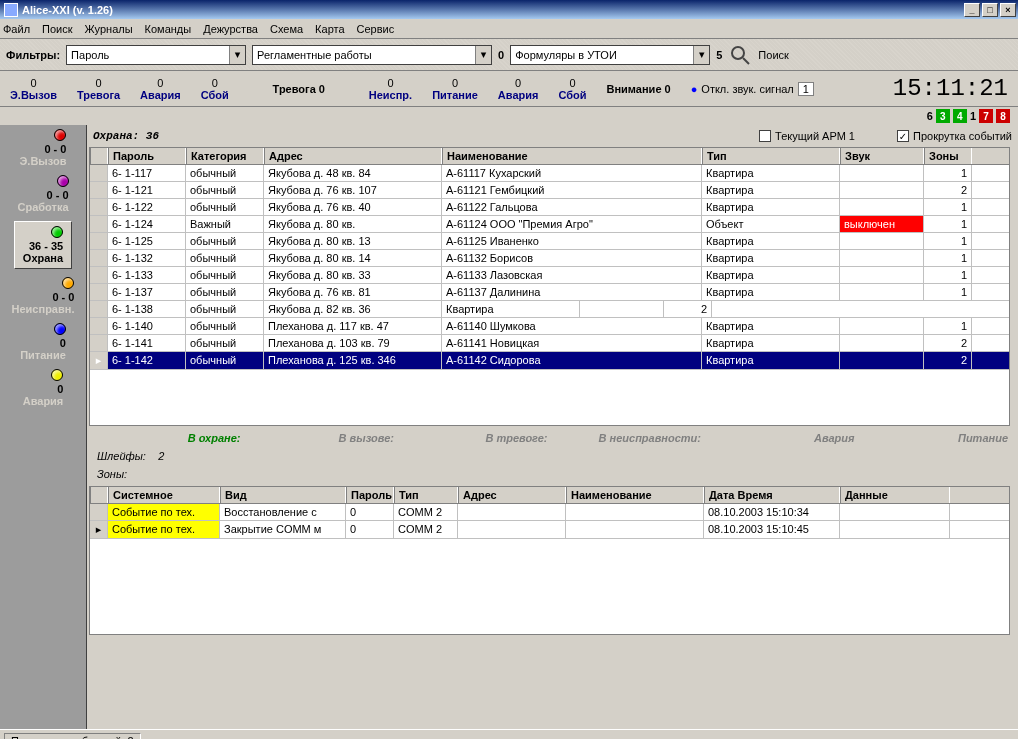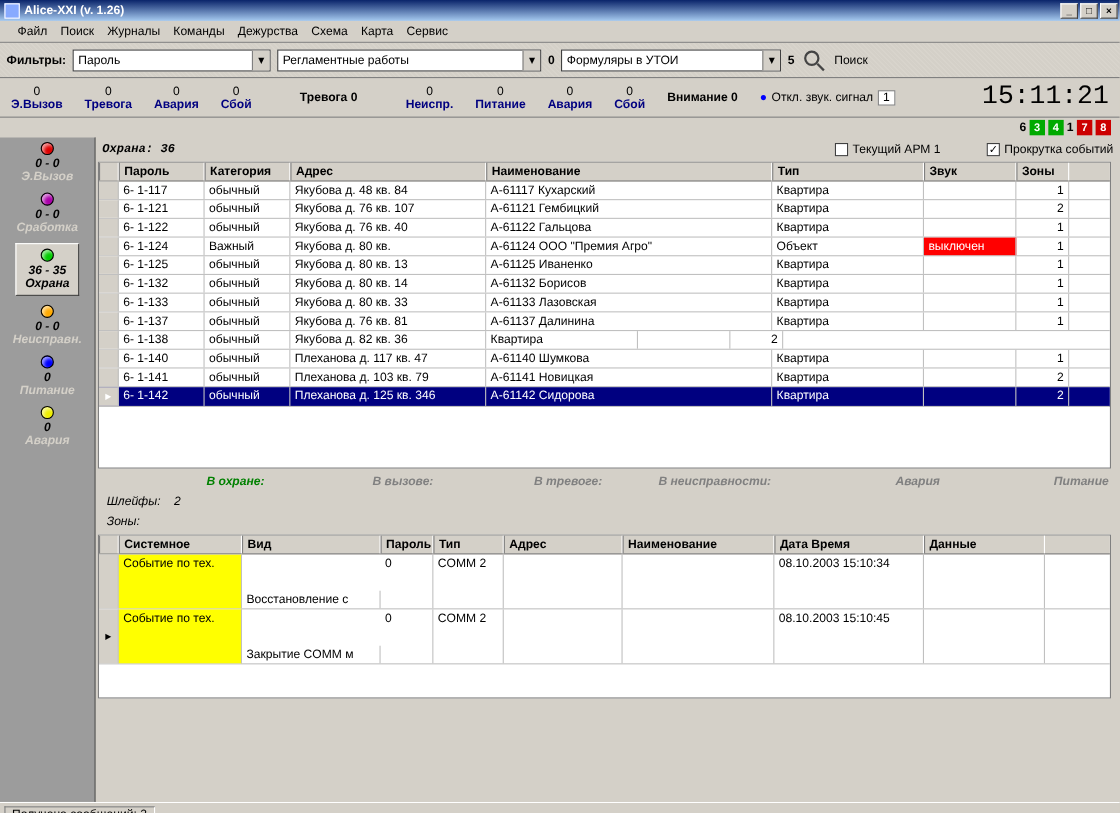--- a/index.html
+++ b/index.html
@@ -3,21 +3,21 @@
 <meta charset="utf-8">
 <style>
 * { box-sizing: border-box; font-family: Tahoma, Arial, sans-serif; font-size: 11px; }
 body { margin: 0; background: #d4d0c8; width: 1018px; height: 739px; overflow: hidden; }
 
 .titlebar { height: 19px; background: linear-gradient(#0a246a, #a6caf0); color: #fff; display: flex; align-items: center; padding-left: 4px; font-weight: bold; font-size: 11px; }
 .titlebar .icon { width: 14px; height: 14px; background: #88aaff; border: 1px solid #fff; margin-right: 4px; }
 .titlebar .spacer { flex: 1; }
 .winbtn { width: 16px; height: 14px; background: #d4d0c8; border: 1px solid #fff; border-right-color: #404040; border-bottom-color: #404040; margin-right: 2px; color:#000; font-size:9px; display:flex; align-items:center; justify-content:center; cursor:pointer; }
 
-.menubar { height: 20px; display: flex; align-items: center; padding: 2px 16px; gap: 12px; border-bottom: 1px solid #808080; }
+.menubar { height: 20px; display: flex; align-items: center; padding: 2px 3px; gap: 12px; border-bottom: 1px solid #808080; }
 .menubar span { cursor: pointer; }
 
 .filterbar { height: 32px; display: flex; align-items: center; padding: 2px 6px; gap: 6px; border-bottom: 1px solid #808080; background: repeating-linear-gradient(45deg, #d4d0c8, #d4d0c8 2px, #d8d4cc 2px, #d8d4cc 3px); }
 .filterbar .lbl { font-weight: bold; }
 .combo { height: 20px; background: #fff; border: 1px solid #404040; display: inline-flex; align-items: center; padding-left: 4px; }
 .combo .arrow { width: 16px; height: 18px; background: #d4d0c8; border-left: 1px solid #808080; display:flex; align-items:center; justify-content:center; }
 .search-ic { width:24px; height:24px; display:flex; align-items:center; justify-content:center; }
 
 .statusrow { height: 36px; display: flex; align-items: stretch; border-bottom: 1px solid #808080; }
 .statusrow .cell { display:flex; flex-direction:column; align-items:center; justify-content:center; padding: 0 10px; }
@@ -25,21 +25,21 @@
 .statusrow .celllbl { color:#000080; font-weight:bold; cursor:pointer; }
 .statusrow .time { font-size: 24px; font-family: 'Courier New', monospace; padding-right:10px; line-height:36px; }
 
 .indicatorrow { height: 18px; display:flex; justify-content:flex-end; align-items:center; padding-right:8px; gap:3px; font-weight:bold; }
 .indbox { width:14px; height:14px; display:flex; align-items:center; justify-content:center; color:#fff; font-size:10px; }
 .ind-green { background:#0a0; }
 .ind-red { background:#c00; }
 
 .mainarea { display:flex; height: 604px; }
 .sidebar { width: 87px; background: #9c9c9c; display:flex; flex-direction:column; align-items:center; padding-top:4px; border-right:1px solid #404040; }
-.sb-item { display:flex; flex-direction:column; align-items:center; margin-bottom:8px; cursor:pointer; color:#d4d0c8; font-weight:bold;font-style:italic; }
+.sb-item { display:flex; flex-direction:column; align-items:flex-end; margin-bottom:8px; cursor:pointer; color:#d4d0c8; font-weight:bold; }
 .sb-item.active { background:#d4d0c8; color:#000; padding:4px 8px; border:1px solid #fff; border-right-color:#404040; border-bottom-color:#404040; }
 .led { width:12px; height:12px; border-radius:50%; margin-bottom:2px; border:1px solid #000; }
 
 .content { flex:1; display:flex; flex-direction:column; background:#d4d0c8; overflow:hidden; }
 .tophdr { height:22px; display:flex; align-items:center; padding:0 6px; gap:20px; justify-content: space-between; }
 .tophdr .left { font-weight:bold; font-style:italic;font-family:Liberation Mono, monospace; }
 .chk { display:inline-flex; align-items:center; gap:4px; }
 .chk .box { width:12px; height:12px; background:#fff; border:1px solid #404040; display:flex; align-items:center; justify-content:center; font-size:10px; color:#000; }
 
 .grid { flex:0 0 auto; background:#fff; border:1px solid #808080; margin:0 8px 2px 2px; display:flex; flex-direction:column; }
@@ -53,21 +53,21 @@
 .c-parol{width:78px;} .c-kat{width:78px;} .c-addr{width:178px;} .c-name{width:260px;} .c-type{width:138px;} .c-sound{width:84px;} .c-zone{width:48px;text-align:right;}
 .red-cell{background:#f00;color:#fff;}
 
 .statusband { display:flex; padding:4px 10px; gap:10px; align-items:center; }
 .statusband .seg { flex:1; text-align:right; color:#808080; font-style:italic; font-weight:bold; }
 .statusband .seg.on { color:#008000; }
 
 .info { padding: 2px 10px 6px 10px; display:flex; gap:30px; font-style:italic; }
 
 .grid2 .grid-body { height: 130px; }
-.grid2 .c2-sys{width:112px;} .c2-vid{width:126px;margin-top:33px;} .c2-par{width:48px;} .c2-tip{width:64px;} .c2-addr{width:108px;} .c2-name{width:138px;} .c2-date{width:136px;} .c2-data{width:110px;}
+.grid2 .c2-sys{width:112px;} .c2-vid{width:126px;} .c2-par{width:48px;} .c2-tip{width:64px;} .c2-addr{width:108px;} .c2-name{width:138px;} .c2-date{width:136px;} .c2-data{width:110px;}
 .yellow{background:#ff0;}
 
 .footer { height:22px; border-top:1px solid #fff; display:flex; align-items:center; padding:0 4px; }
 .footer .panel { border:1px solid #808080; border-right-color:#fff; border-bottom-color:#fff; padding:1px 6px; }
 </style>
 </head>
 <body>
 
 <div class="titlebar">
   <div class="icon"></div>

